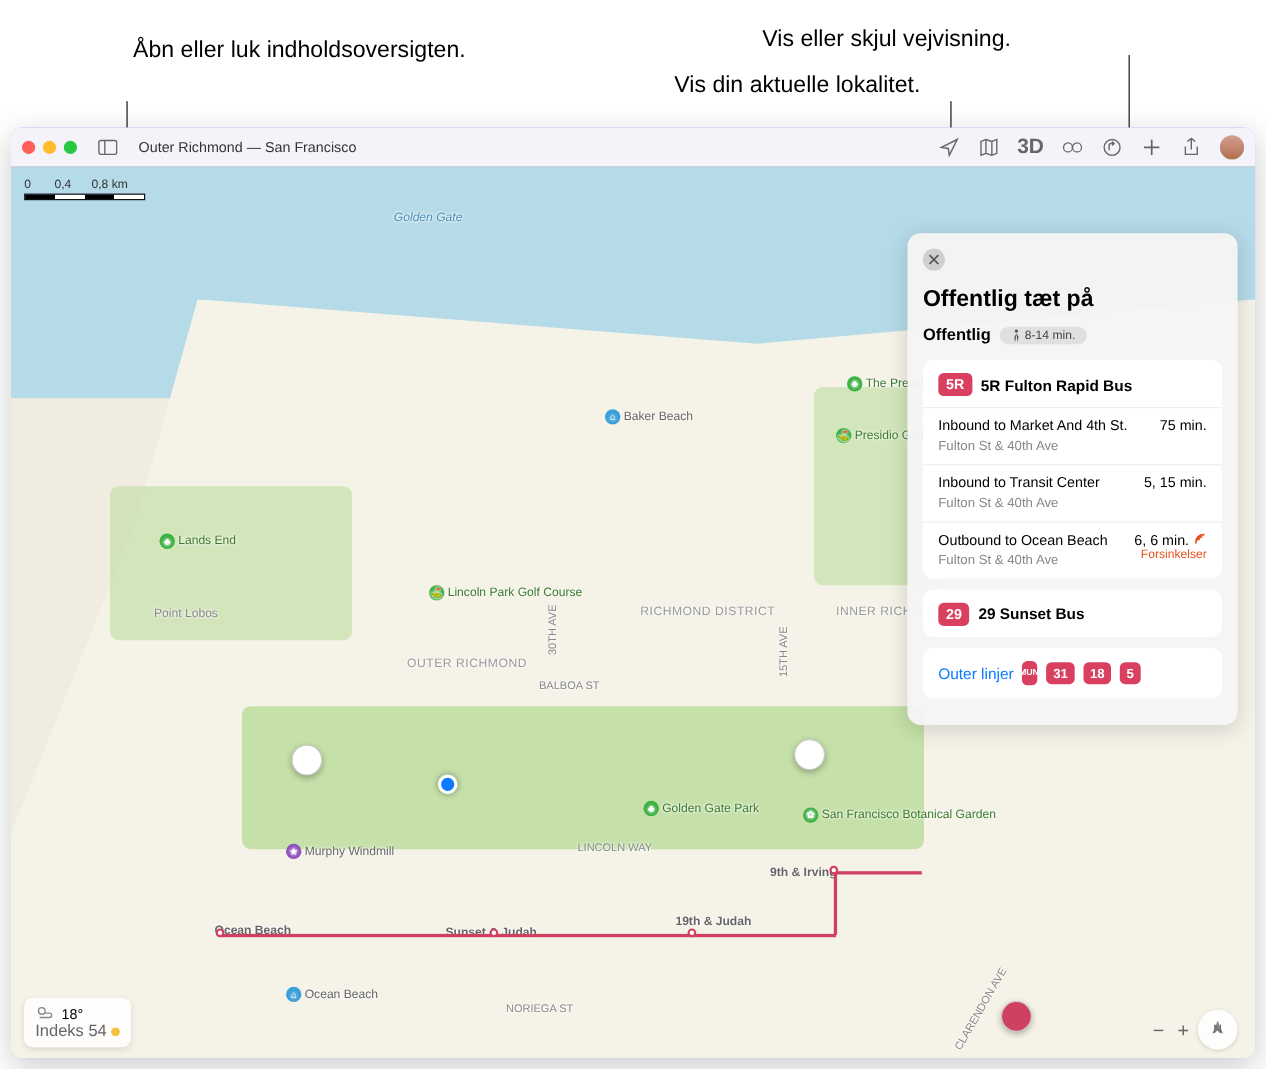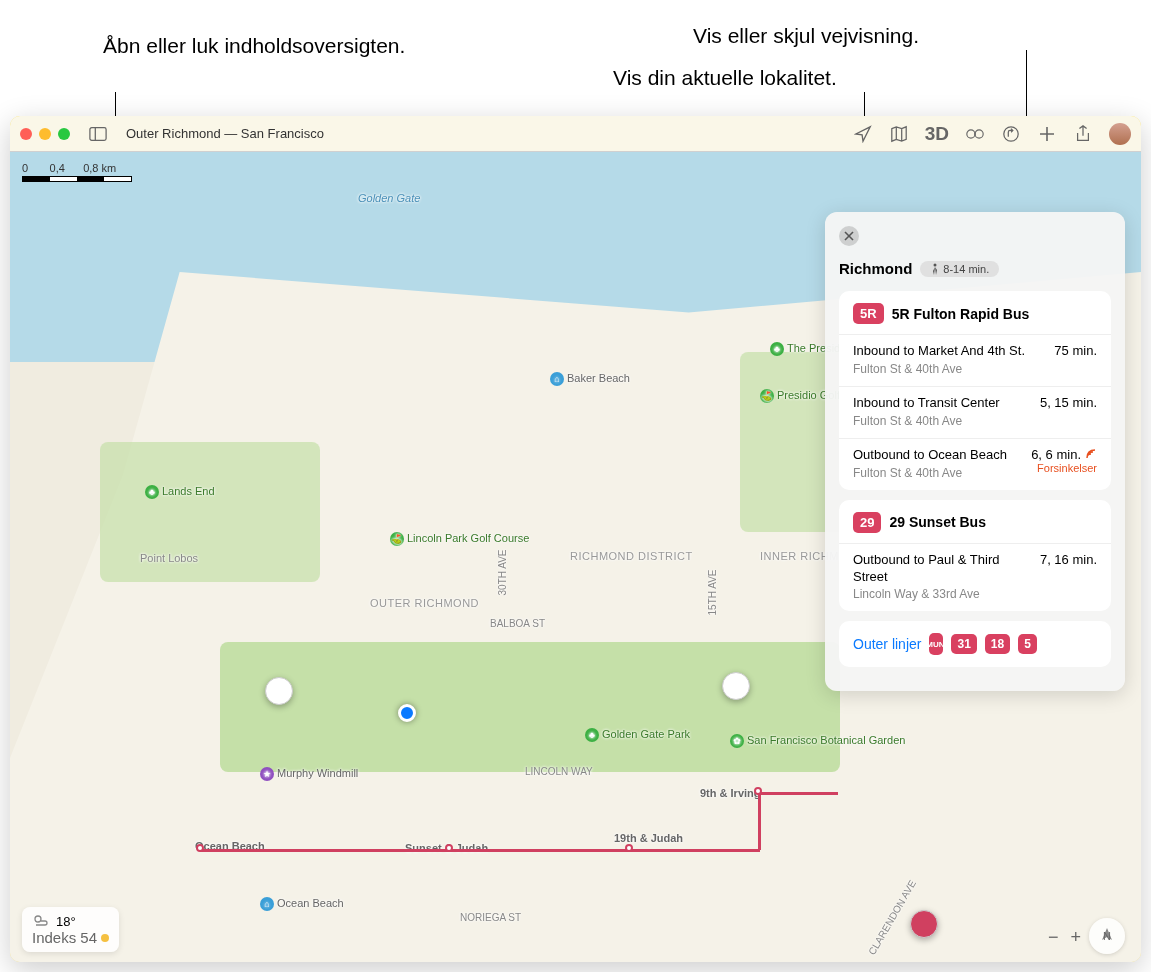--- a/index.html
+++ b/index.html
@@ -3,21 +3,21 @@
 <meta charset="utf-8">
 <style>
 * { margin: 0; padding: 0; box-sizing: border-box; font-family: -apple-system, BlinkMacSystemFont, "Helvetica Neue", Arial, sans-serif; }
 body { background: #fff; width: 1151px; height: 972px; position: relative; }
 
 
 .callout { position: absolute; font-size: 21px; color: #000; line-height: 1.3; }
 .callout-line { position: absolute; background: #000; }
 
 
-.window { position: absolute; left: 10px; top: 116px; width: 1131px; height: 846px; border-radius: 10px; overflow: hidden; box-shadow: 0 8px 30px rgba(0,0,0,0.2); background: #fde047; }
+.window { position: absolute; left: 10px; top: 116px; width: 1131px; height: 846px; border-radius: 10px; overflow: hidden; box-shadow: 0 8px 30px rgba(0,0,0,0.2); background: #c4b5fd; }
 
 
 .toolbar { height: 36px; background: rgba(250,250,250,0.9); border-bottom: 1px solid #d0d0d0; display: flex; align-items: center; padding: 0 10px; gap: 8px; }
 .traffic { display: flex; gap: 7px; margin-right: 6px; }
 .dot { width: 12px; height: 12px; border-radius: 50%; }
 .dot.red { background: #ff5f57; }
 .dot.yellow { background: #febc2e; }
 .dot.green { background: #28c840; }
 .toolbar-title { font-size: 13px; color: #333; font-weight: 500; margin-left: 6px; }
 .toolbar-spacer { flex: 1; }
@@ -84,21 +84,21 @@
 .weather-row2 { display: flex; align-items: center; gap: 4px; font-size: 15px; color: #666; }
 .aqi-dot { width: 8px; height: 8px; border-radius: 50%; background: #f5c040; }
 
 
 .zoom-ctrl { position: absolute; right: 60px; bottom: 14px; display: flex; gap: 12px; font-size: 18px; color: #666; }
 .compass { position: absolute; right: 16px; bottom: 8px; width: 36px; height: 36px; border-radius: 50%; background: rgba(255,255,255,0.8); display: flex; align-items: center; justify-content: center; font-size: 11px; color: #666; box-shadow: 0 1px 4px rgba(0,0,0,0.15); }
 </style>
 </head>
 <body>
 
-<div class="callout" style="left:103px; top:32px;">Åbn eller luk indholdsoversigten.</div>
+<div class="callout" style="left:121px; top:32px;">Åbn eller luk indholdsoversigten.</div>
 <div class="callout-line" style="left:115px; top:92px; width:1px; height:26px;"></div>
 
 <div class="callout" style="left:613px; top:64px;">Vis din aktuelle lokalitet.</div>
 <div class="callout-line" style="left:864px; top:92px; width:1px; height:26px;"></div>
 
 <div class="callout" style="left:693px; top:22px;">Vis eller skjul vejvisning.</div>
 <div class="callout-line" style="left:1026px; top:50px; width:1px; height:68px;"></div>
 
 <div class="window">
 
@@ -169,21 +169,21 @@
     </div>
 
     <div class="mlabel water" style="left:300px; top:40px;">Golden Gate</div>
     <div class="mlabel" style="left:540px; top:220px;"><span class="poi-dot blue">⌂</span><span>Baker Beach</span></div>
     <div class="mlabel park" style="left:760px; top:190px;"><span class="poi-dot">♣</span><span>The Presidio</span></div>
     <div class="mlabel park" style="left:750px; top:237px;"><span class="poi-dot">⛳</span><span>Presidio Golf Cou…</span></div>
     <div class="mlabel park" style="left:135px; top:333px;"><span class="poi-dot">♣</span><span>Lands End</span></div>
     <div class="mlabel park" style="left:380px; top:380px; max-width:90px; text-align:center;"><span class="poi-dot">⛳</span><span>Lincoln Park Golf Course</span></div>
     <div class="mlabel" style="left:130px; top:400px; color:#888;">Point Lobos</div>
     <div class="mlabel district" style="left:360px; top:445px;">OUTER RICHMOND</div>
-    <div class="mlabel district" style="left:560px; top:398px; text-align:left; width:100px;">RICHMOND DISTRICT</div>
+    <div class="mlabel district" style="left:572px; top:398px; text-align:left; width:100px;">RICHMOND DISTRICT</div>
     <div class="mlabel district" style="left:750px; top:398px; text-align:center; width:80px;">INNER RICHMOND</div>
     <div class="mlabel street" style="left:480px; top:466px;">BALBOA ST</div>
     <div class="mlabel street" style="left:470px; top:415px; transform:rotate(-90deg);">30TH AVE</div>
     <div class="mlabel street" style="left:680px; top:435px; transform:rotate(-90deg);">15TH AVE</div>
     <div class="mlabel park" style="left:575px; top:576px;"><span class="poi-dot">♣</span><span>Golden Gate Park</span></div>
     <div class="mlabel park" style="left:720px; top:582px; max-width:100px;"><span class="poi-dot">✿</span><span>San Francisco Botanical Garden</span></div>
     <div class="mlabel" style="left:250px; top:615px;"><span class="poi-dot purple">★</span><span>Murphy Windmill</span></div>
     <div class="mlabel street" style="left:515px; top:614px;">LINCOLN WAY</div>
     <div class="mlabel" style="left:690px; top:635px; font-weight:600;">9th &amp; Irving</div>
     <div class="mlabel" style="left:604px; top:680px; font-weight:600;">19th &amp; Judah</div>
@@ -206,22 +206,23 @@
     <div class="poi-pin" style="left:712px; top:520px;"></div>
     <div class="poi-pin" style="left:900px; top:758px; background:#d04060;"></div>
 
     <div class="panel">
       <div class="panel-close">
         <svg width="10" height="10" viewBox="0 0 10 10" stroke="currentColor" stroke-width="1.6">
             <line x1="1" y1="1" x2="9" y2="9"></line>
             <line x1="9" y1="1" x2="1" y2="9"></line>
           </svg>
       </div>
+      <div class="panel-title">Offentlig tæt på</div>
       <div class="panel-sub">
-        <span class="panel-sub-label">Richmond</span>
+        <span class="panel-sub-label">Offentlig</span>
         <span class="walk-badge">
           <svg width="10" height="12" viewBox="0 0 10 12" fill="#555">
               <circle cx="5" cy="2" r="1.5"></circle>
               <path d="M5 4 L3 8 L4 12 M5 4 L7 7 L6 12 M3 6 L7 6"></path>
             </svg>
           <span>8-14 min.</span>
         </span>
       </div>
 
       <div class="card">
@@ -260,27 +261,20 @@
               </div>
           </div>
         </div>
       </div>
 
       <div class="card">
         <div class="card-head">
           <span class="line-badge">29</span>
           <span class="line-name">29 Sunset Bus</span>
         </div>
-        <div class="dep-row">
-          <div>
-              <div class="dep-dest">Outbound to Paul &amp; Third Street</div>
-              <div class="dep-stop">Lincoln Way &amp; 33rd Ave</div>
-            </div>
-          <div class="dep-time">7, 16 min.</div>
-        </div>
       </div>
 
       <div class="card">
         <div class="more-row">
           <span class="more-link">Outer linjer</span>
           <span class="more-badge muni">MUNI</span>
           <span class="more-badge">31</span>
           <span class="more-badge">18</span>
           <span class="more-badge">5</span>
         </div>

